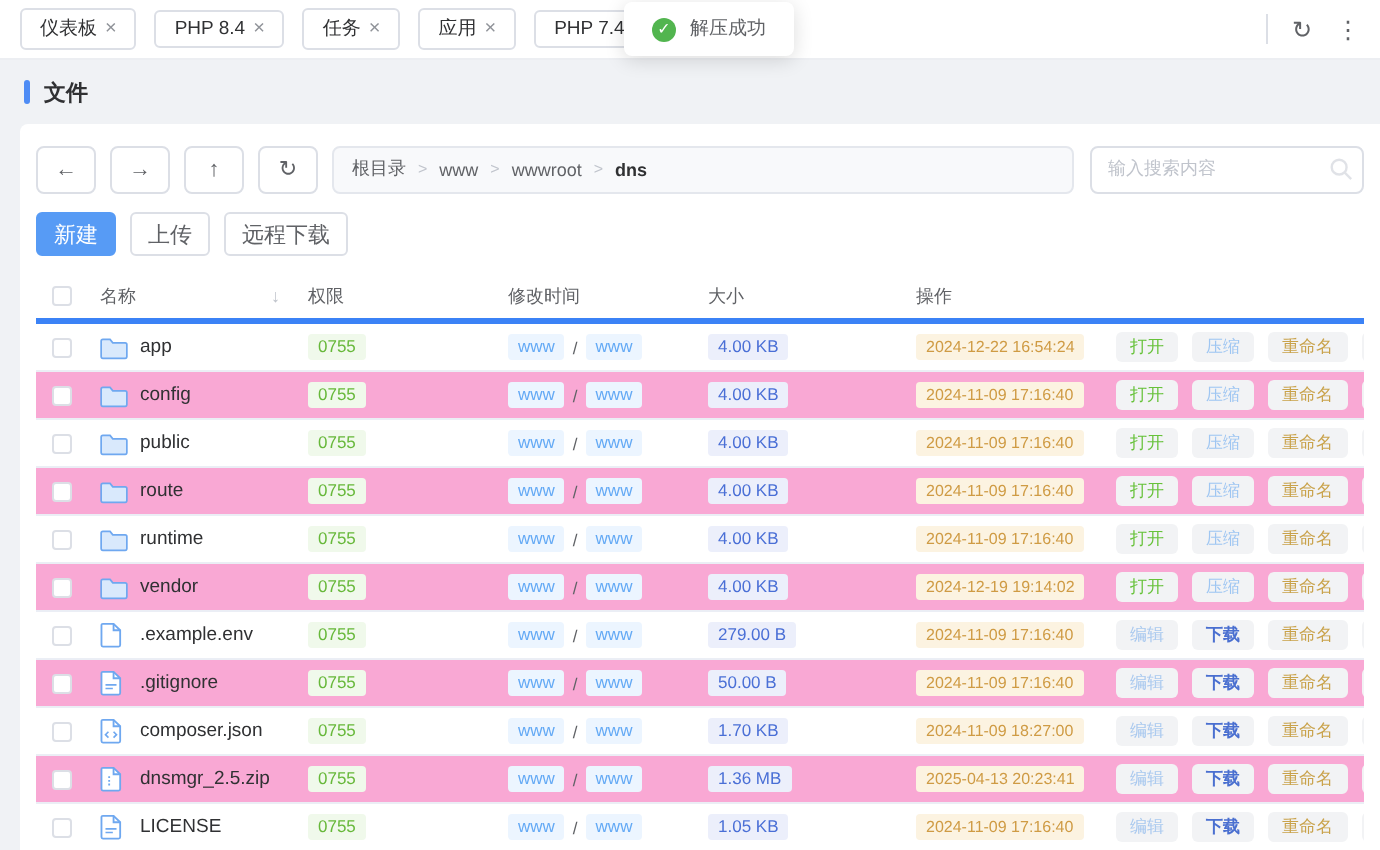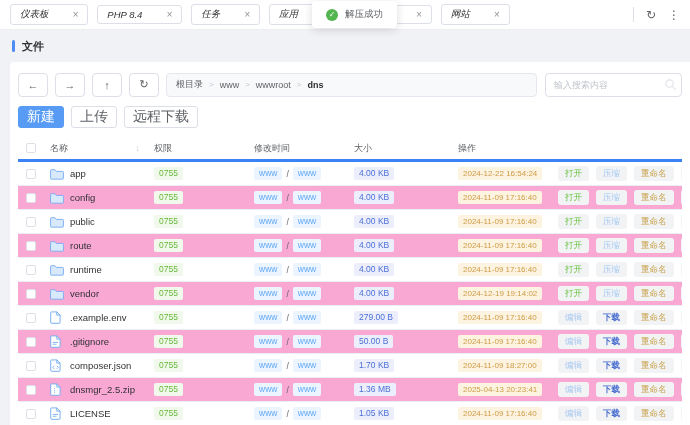--- a/index.html
+++ b/index.html
@@ -4,23 +4,23 @@
 <style>
   * { box-sizing: border-box; margin: 0; padding: 0; }
   html,body { width:690px; height:425px; overflow:hidden; }
   body {
     font-family:"Liberation Sans","DejaVu Sans",sans-serif;
     background:#f0f2f5; color:#303133; position:relative; font-size:9px;
   }
   
   .tabbar { height:30px; background:#fff; display:flex; align-items:center;
     padding:0 10px; border-bottom:1px solid #eceef2; }
-  .tab { display:inline-flex; align-items:center; gap:24px; border:1px solid #dcdfe6;
+  .tab { display:inline-flex; align-items:center; gap:4px; border:1px solid #dcdfe6;
     border-radius:3px; background:#fff; padding:3px 9px; margin-right:9px;
-    font-size:9.5px; color:#303133; cursor:pointer; white-space:nowrap;font-style:italic; }
+    font-size:9.5px; color:#303133; cursor:pointer; white-space:nowrap; }
   .tab-close { color:#909399; font-size:10px; line-height:1; }
   .tabbar-right { margin-left:auto; display:flex; align-items:center; gap:12px; }
   .tab-divider { width:1px; height:15px; background:#dcdfe6; }
   .bar-ico { color:#606266; font-size:12px; line-height:1; cursor:pointer; }
   
   .toast { position:absolute; left:312px; top:1px; z-index:30; background:#fff;
     border-radius:4px; box-shadow:0 2px 10px rgba(0,0,0,.14); padding:7px 14px;
     display:flex; align-items:center; gap:7px; font-size:9.5px; color:#606266; }
   .toast-ico { width:12px; height:12px; border-radius:50%; background:#52b54f;
     color:#fff; font-size:8px; display:flex; align-items:center; justify-content:center; }
@@ -38,27 +38,27 @@
     color:#606266; font-size:11px; margin-right:7px; cursor:pointer; }
   .crumb-box { flex:1; height:24px; border:1px solid #e4e7ed; border-radius:4px;
     background:#f8f9fb; display:flex; align-items:center; padding:0 9px;
     margin-right:8px; font-size:9px; color:#606266; }
   .crumb { cursor:pointer; }
   .crumb-sep { color:#c0c4cc; margin:0 6px; font-size:8px; }
   .crumb-current { color:#303133; font-weight:bold; }
   .search-wrap { width:137px; height:24px; position:relative; }
   .search-input { width:100%; height:100%; border:1px solid #dcdfe6; border-radius:4px;
     padding:0 22px 0 8px; font-size:9px; color:#303133; outline:none;
-    font-family:Liberation Sans, sans-serif; background:#fff; }
+    font-family:Liberation Mono, monospace; background:#fff; }
   .search-input::placeholder { color:#c0c4cc; }
   .search-ico { position:absolute; right:5px; top:5px; width:13px; height:13px; opacity:.55; }
   
   .btn-row { display:flex; align-items:center; margin-top:9px; height:22px; }
   .btn { height:22px; display:inline-flex; align-items:center; border-radius:3px;
-    padding:0 8px; font-size:14px; margin-right:7px; cursor:pointer; white-space:nowrap; }
+    padding:0 8px; font-size:11px; margin-right:7px; cursor:pointer; white-space:nowrap; }
   .btn-primary { background:#579bf5; color:#fff; border:1px solid #579bf5; }
   .btn-plain { background:#fff; color:#606266; border:1px solid #dcdfe6; }
   
   .table { margin-top:9px; }
   .tr { display:grid; grid-template-columns:26px 104px 100px 100px 104px 100px 1fr;
     align-items:center; height:24px; border-bottom:1px solid #ebeef5; }
   .thead .tr { height:25px; color:#606266; border-bottom:3px solid #3b82f6; }
   .tr.alt { background:#f9a8d4; }
   .td { padding-left:6px; display:flex; align-items:center; overflow:hidden; white-space:nowrap; }
   .col-cb { justify-content:center; padding-left:0; }

